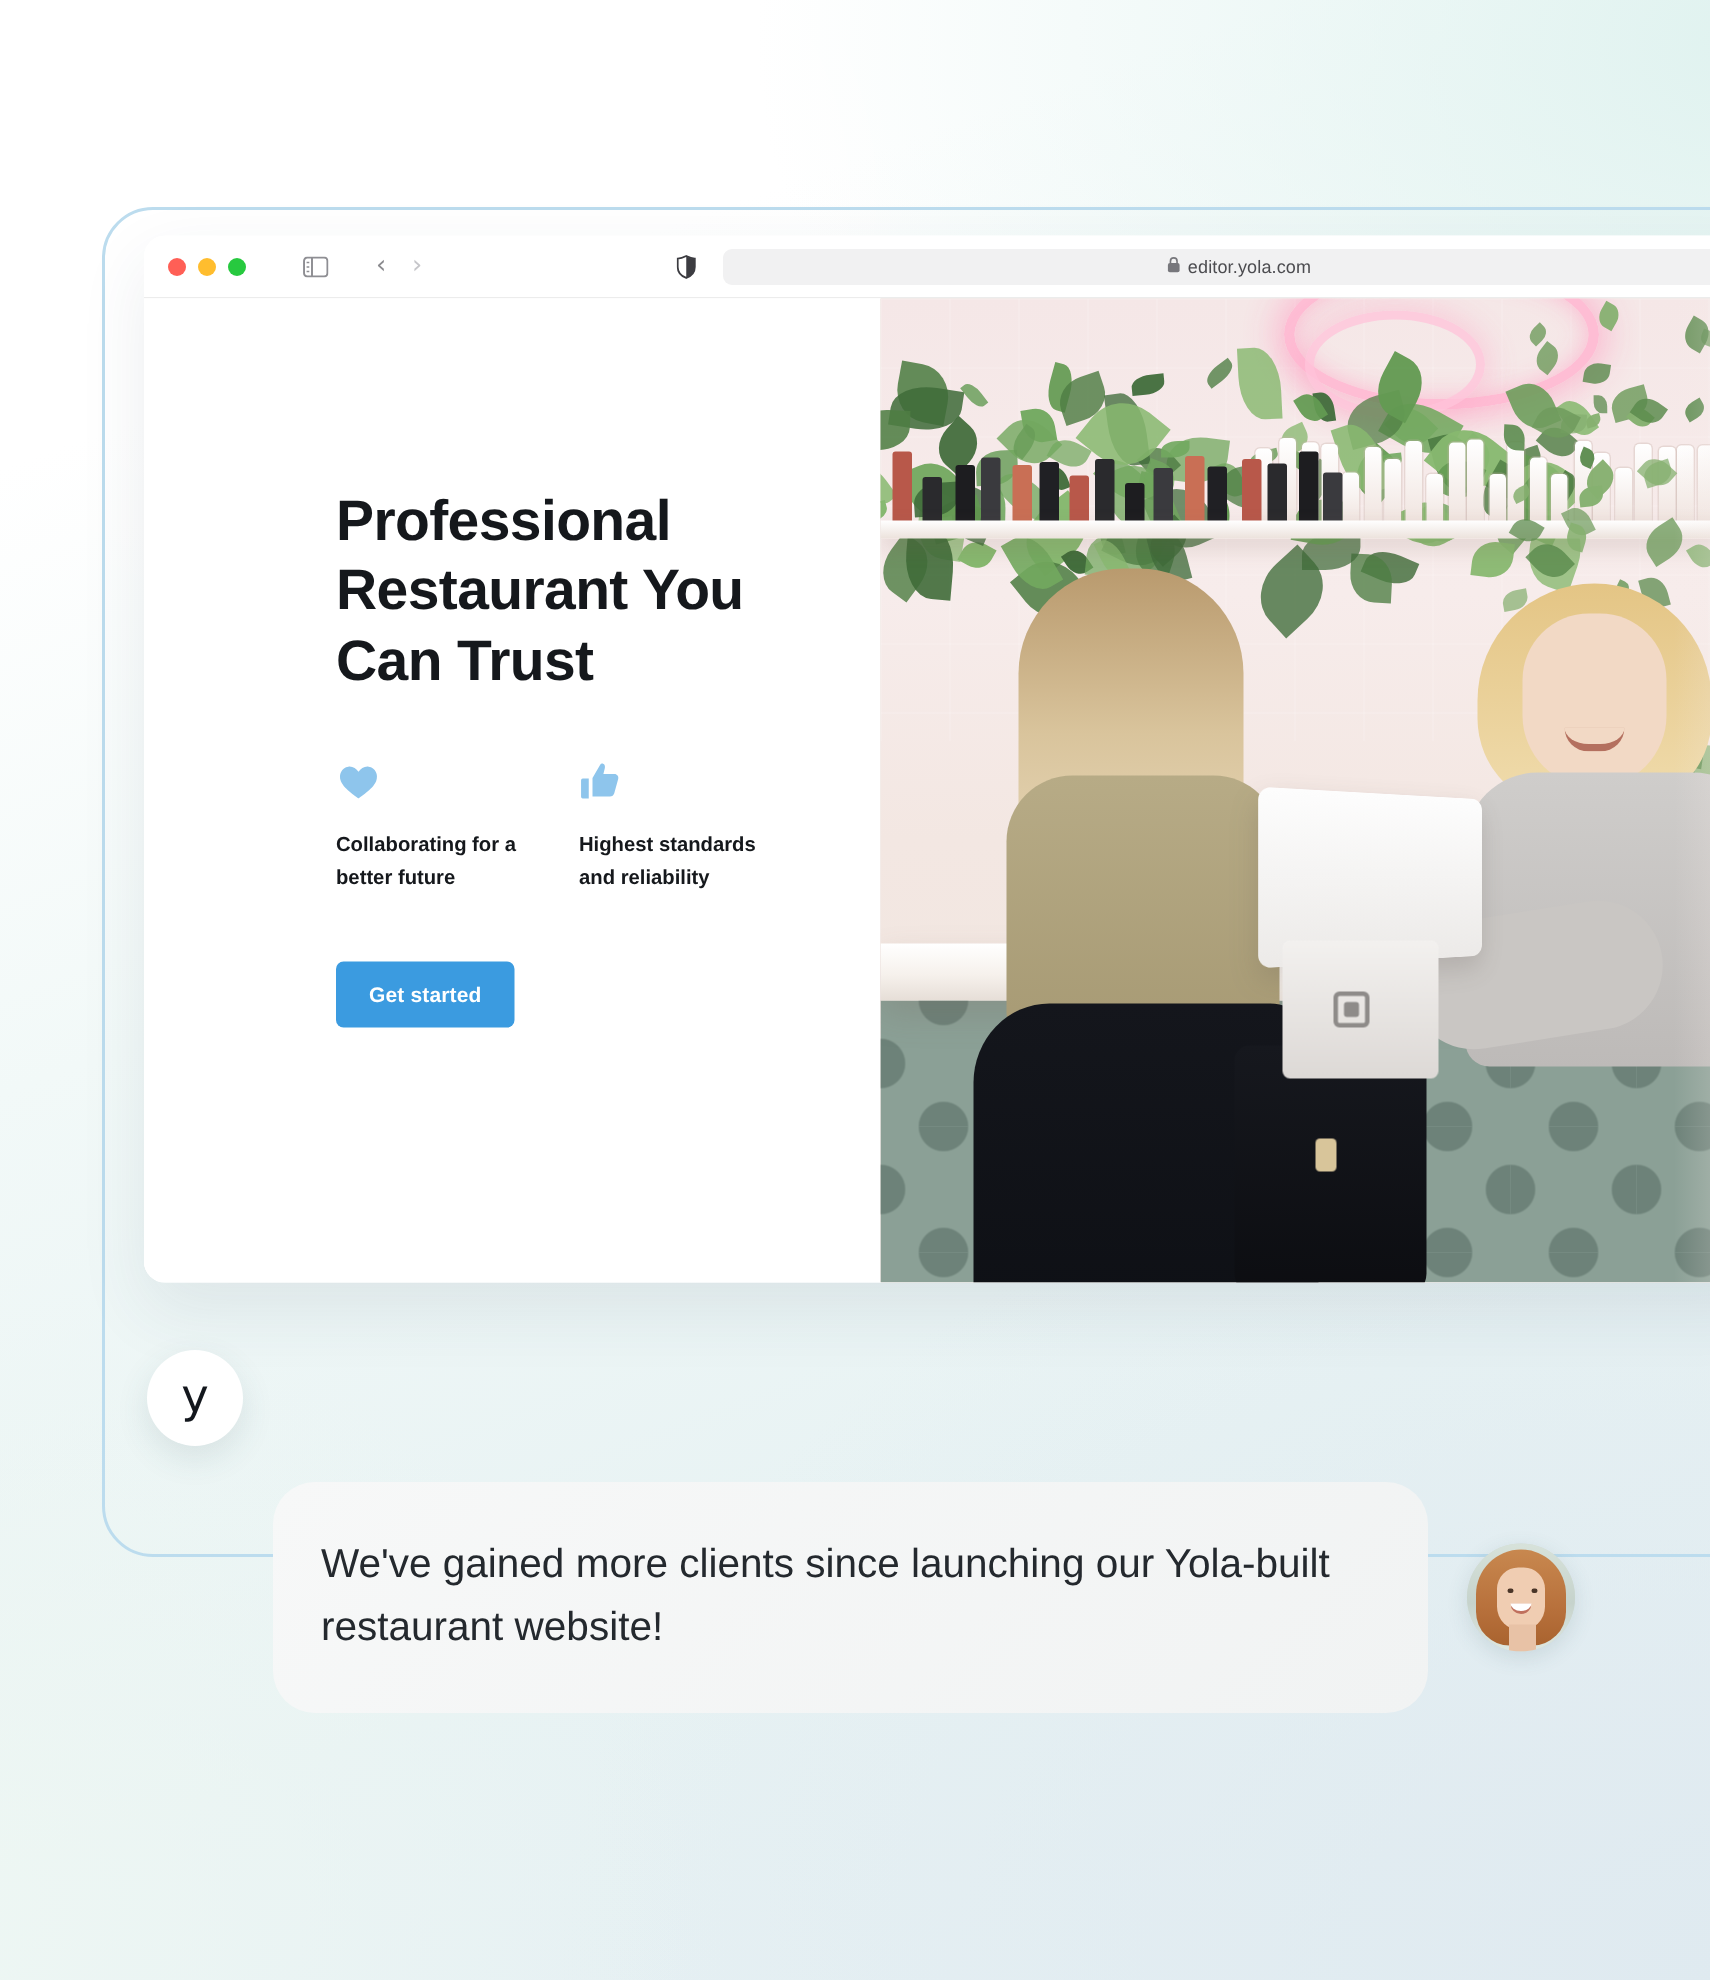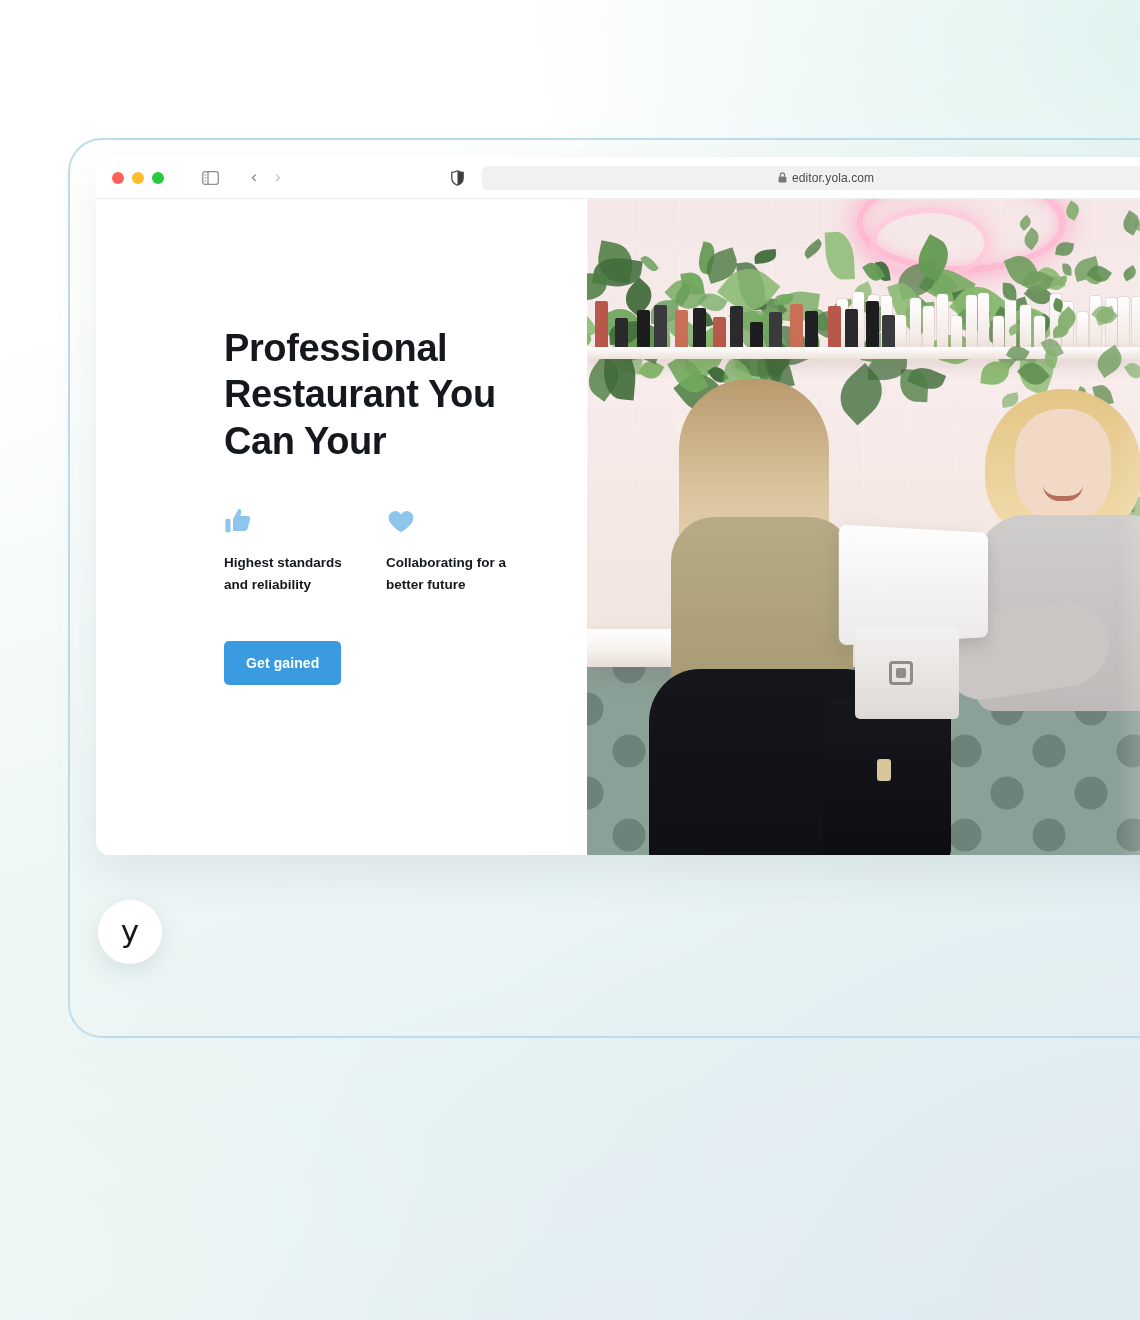--- a/index.html
+++ b/index.html
@@ -537,46 +537,46 @@
         </span>
         <span class="addr-text">editor.yola.com</span>
       </span>
 
     </div>
   </div>
 
   <div class="viewport">
 
     <div class="hero-left">
-      <h1 class="hero-title">Professional Restaurant You Can Your</h1>
+      <h1 class="hero-title">Professional Restaurant You Can Trust</h1>
 
       <div class="features">
+
+        <div class="feature">
+          <span class="feature-icon">
+            <svg width="30" height="30" viewBox="0 0 24 24" fill="currentColor" aria-hidden="true">
+              <path d="M12 21s-7.6-4.7-9.4-9.1C1.2 8.3 3 4.6 6.6 4.1c2.2-.3 4.2 1 5.4 2.7 1.2-1.7 3.2-3 5.4-2.7 3.6.5 5.4 4.2 4 7.8C19.6 16.3 12 21 12 21z"></path>
+            </svg>
+          </span>
+          <div class="feature-label">Collaborating for a better future</div>
+        </div>
 
         <div class="feature">
           <span class="feature-icon">
             <svg width="30" height="30" viewBox="0 0 24 24" fill="currentColor" aria-hidden="true">
               <path d="M2 10.4h3.2V21H2a.9.9 0 0 1-.9-.9v-8.8a.9.9 0 0 1 .9-.9z"></path>
               <path d="M7.2 10.1 11.3 3c.5-.9 1.9-.6 2.3.2.3.6.3 1.2.1 2l-.7 2.8h5.9c1.4 0 2.4 1.3 2 2.6l-2.1 7.6c-.3 1-1.2 1.8-2.3 1.8H7.2z"></path>
             </svg>
           </span>
           <div class="feature-label">Highest standards and reliability</div>
         </div>
 
-        <div class="feature">
-          <span class="feature-icon">
-            <svg width="30" height="30" viewBox="0 0 24 24" fill="currentColor" aria-hidden="true">
-              <path d="M12 21s-7.6-4.7-9.4-9.1C1.2 8.3 3 4.6 6.6 4.1c2.2-.3 4.2 1 5.4 2.7 1.2-1.7 3.2-3 5.4-2.7 3.6.5 5.4 4.2 4 7.8C19.6 16.3 12 21 12 21z"></path>
-            </svg>
-          </span>
-          <div class="feature-label">Collaborating for a better future</div>
-        </div>
-
       </div>
 
-      <button class="cta">Get gained</button>
+      <button class="cta">Get started</button>
     </div>
 
     <div class="hero-photo">
       <div class="ph ph-wall"></div>
       <div class="ph ph-wall-tiles"></div>
       <div class="ph ph-neon"></div>
       <div class="ph ph-neon2"></div>
 
       <div class="ph ph-plants" id="plants">
           <i class="leaf" style="width: 16.0077px; height: 13.7234px; left: 438.026px; top: 65.5008px; background: rgb(78, 125, 67); transform: rotate(162.09deg); opacity: 0.82;"></i>
@@ -814,14 +814,26 @@
 </div>
 
 <div class="chat">
 
   <div class="chat-row chat-row-agent">
     <div class="avatar-logo">
       <span class="logo-y">y</span>
     </div>
   </div>
 
+  <div class="chat-row chat-row-user">
+    <div class="bubble bubble-user">We've gained more clients since launching our Yola-built restaurant website!</div>
+    <div class="avatar-photo">
+      <span class="av av-bg"></span>
+      <span class="av av-hair"></span>
+      <span class="av av-face"></span>
+      <span class="av av-eye l"></span>
+      <span class="av av-eye r"></span>
+      <span class="av av-smile"></span>
+      <span class="av av-neck"></span>
+    </div>
+  </div>
 
 </div>
 
 </body></html>

